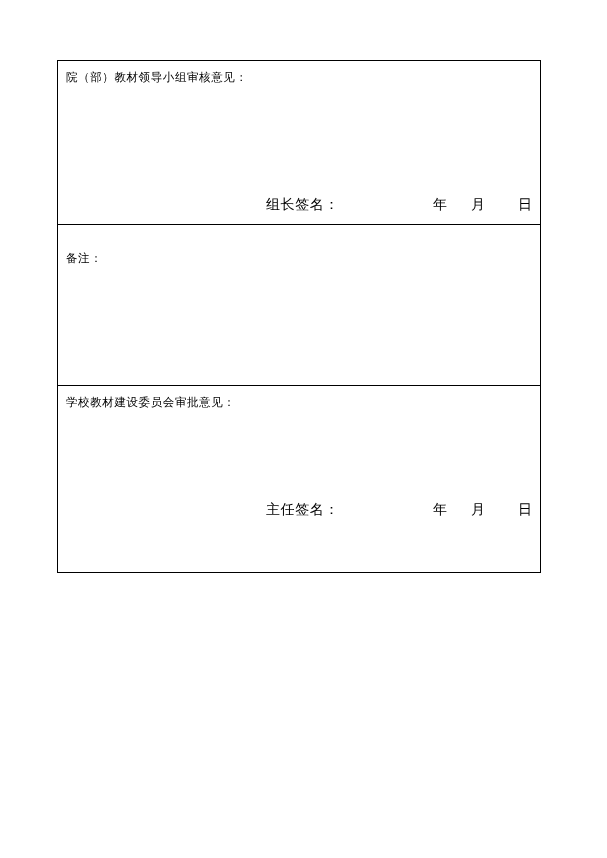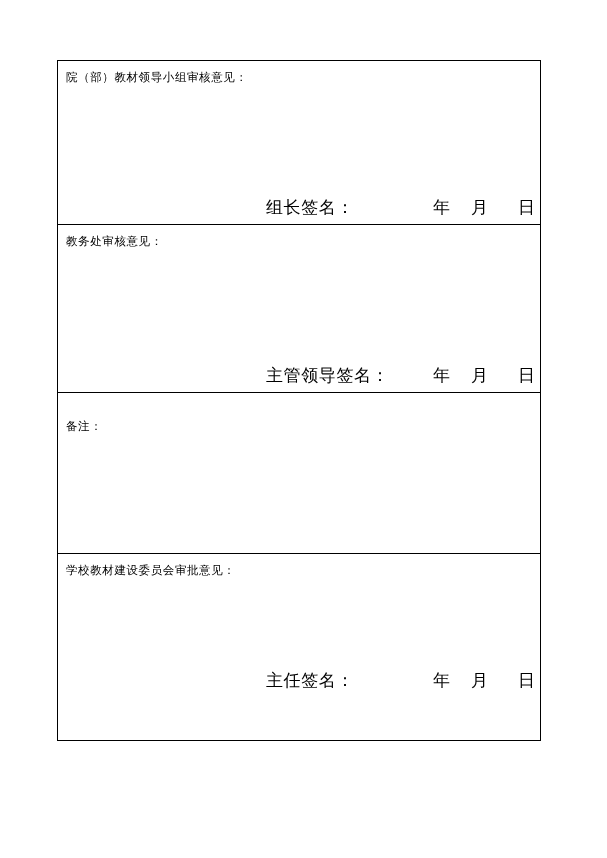--- a/index.html
+++ b/index.html
@@ -50,21 +50,21 @@
     line-height: 14px;
     white-space: nowrap;
   }
 
   .sign-row {
     position: absolute;
     left: 0;
     right: 16px;
     bottom: 0;
     height: 16px;
-    font-size: 17px;
+    font-size: 14px;
     letter-spacing: 0.6px;
     white-space: nowrap;
   }
   .sign-row.r1 { bottom: 12px; }
   .sign-row.r2 { bottom: 12px; }
   .sign-row.r3 { bottom: 55px; }
 
   .sign-label {
     position: absolute;
   }
@@ -99,33 +99,20 @@
               <span class="sign-label l1">组长签名：</span>
               <span class="date-y">年</span>
               <span class="date-m">月</span>
               <span class="date-d">日</span>
             </div>
           </div>
         </td>
       </tr>
       <tr>
         <td>
-          <div class="cell cell-2">
-            <div class="section-title">教务处审核意见：</div>
-            <div class="sign-row r2">
-              <span class="sign-label l2">主管领导签名：</span>
-              <span class="date-y">年</span>
-              <span class="date-m">月</span>
-              <span class="date-d">日</span>
-            </div>
-          </div>
-        </td>
-      </tr>
-      <tr>
-        <td>
           <div class="cell cell-4">
             <div class="remark">备注：</div>
           </div>
         </td>
       </tr>
       <tr>
         <td>
           <div class="cell cell-3">
             <div class="section-title">学校教材建设委员会审批意见：</div>
             <div class="sign-row r3">

